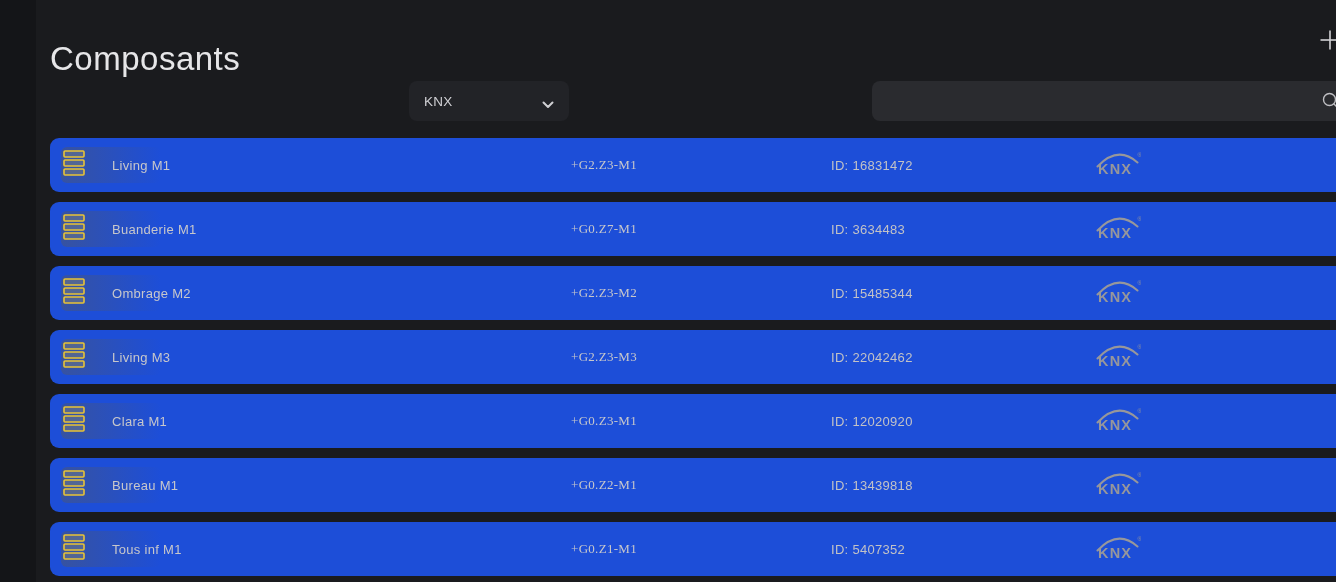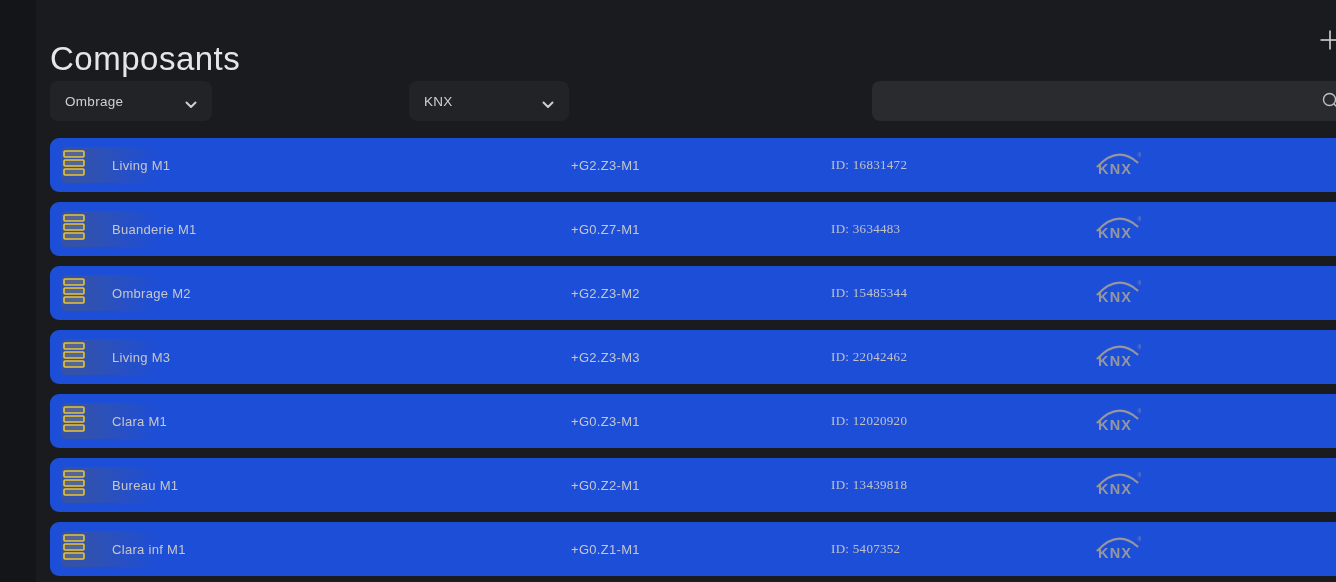--- a/index.html
+++ b/index.html
@@ -50,22 +50,22 @@
   .icon-glow{
     position:absolute;left:11px;top:9px;width:100px;height:36px;border-radius:6px;
     background:linear-gradient(90deg, rgba(86,88,94,0.45), rgba(86,88,94,0));
   }
   .row .blinds{position:absolute;left:13px;top:50%;transform:translateY(-50%);}
   .cell{
     position:absolute;top:50%;transform:translateY(-50%);
     font-size:13px;letter-spacing:0.3px;color:#c7c7cb;white-space:nowrap;
   }
   .cell.name{left:62px;}
-  .cell.address{left:521px;}
-  .cell.cid{left:781px;color:#c2c2c6;font-family:Liberation Serif, serif;}
+  .cell.address{left:521px;font-family:Liberation Serif, serif;}
+  .cell.cid{left:781px;color:#c2c2c6;}
   .knx{position:absolute;left:1045px;top:50%;transform:translateY(-50%);}
   .knx text{font-family:"Liberation Sans", sans-serif;}
   
   .scrollbar{
     position:absolute;right:0;top:0;width:4px;height:582px;background:#2c2d31;
   }
 </style>
 </head>
 <body>
 
@@ -75,28 +75,20 @@
 
   <button class="add-btn" title="">
     <span>
       <svg width="22" height="22" viewBox="0 0 22 22">
         <line x1="11" y1="1.5" x2="11" y2="20.5" stroke="#d2d2d5" stroke-width="1.6"></line>
         <line x1="1.5" y1="11" x2="20.5" y2="11" stroke="#d2d2d5" stroke-width="1.6"></line>
       </svg>
     </span>
   </button>
 
-  <div class="dropdown" id="dd-category">
-    <span>Ombrage</span>
-    <span class="chev">
-      <svg width="12" height="8" viewBox="0 0 12 8">
-          <path d="M1.5 1.5 L6 6 L10.5 1.5" fill="none" stroke="#cfcfd3" stroke-width="2" stroke-linecap="round" stroke-linejoin="round"></path>
-        </svg>
-    </span>
-  </div>
 
 
   <div class="dropdown" id="dd-protocol">
     <span>KNX</span>
     <span class="chev">
       <svg width="12" height="8" viewBox="0 0 12 8">
           <path d="M1.5 1.5 L6 6 L10.5 1.5" fill="none" stroke="#cfcfd3" stroke-width="2" stroke-linecap="round" stroke-linejoin="round"></path>
         </svg>
     </span>
   </div>
@@ -254,21 +246,21 @@
     <span class="icon-glow"></span>
     <span class="blinds">
       <svg width="22" height="27" viewBox="0 0 22 27">
         <g fill="rgba(233,196,54,0.18)" stroke="#e9c436" stroke-width="1.6">
           <rect x="1" y="1.5" width="20" height="6" rx="1"></rect>
           <rect x="1" y="10.5" width="20" height="6" rx="1"></rect>
           <rect x="1" y="19.5" width="20" height="6" rx="1"></rect>
         </g>
       </svg>
     </span>
-    <span class="cell name">Clara inf M1</span>
+    <span class="cell name">Tous inf M1</span>
     <span class="cell address">+G0.Z1-M1</span>
     <span class="cell cid">ID: 5407352</span>
     <span class="knx">
       <svg width="46" height="30" viewBox="0 0 46 30">
         <path d="M2.5 18.5 Q23 -3 42.5 14.5" fill="none" stroke="#97979b" stroke-width="2" stroke-linecap="round"></path>
         <text x="3" y="26" font-size="14.5" font-weight="bold" letter-spacing="1.2" fill="#97979b">KNX</text>
         <text x="42.5" y="9" font-size="6" fill="#97979b">®</text>
       </svg>
     </span>
   </div>

